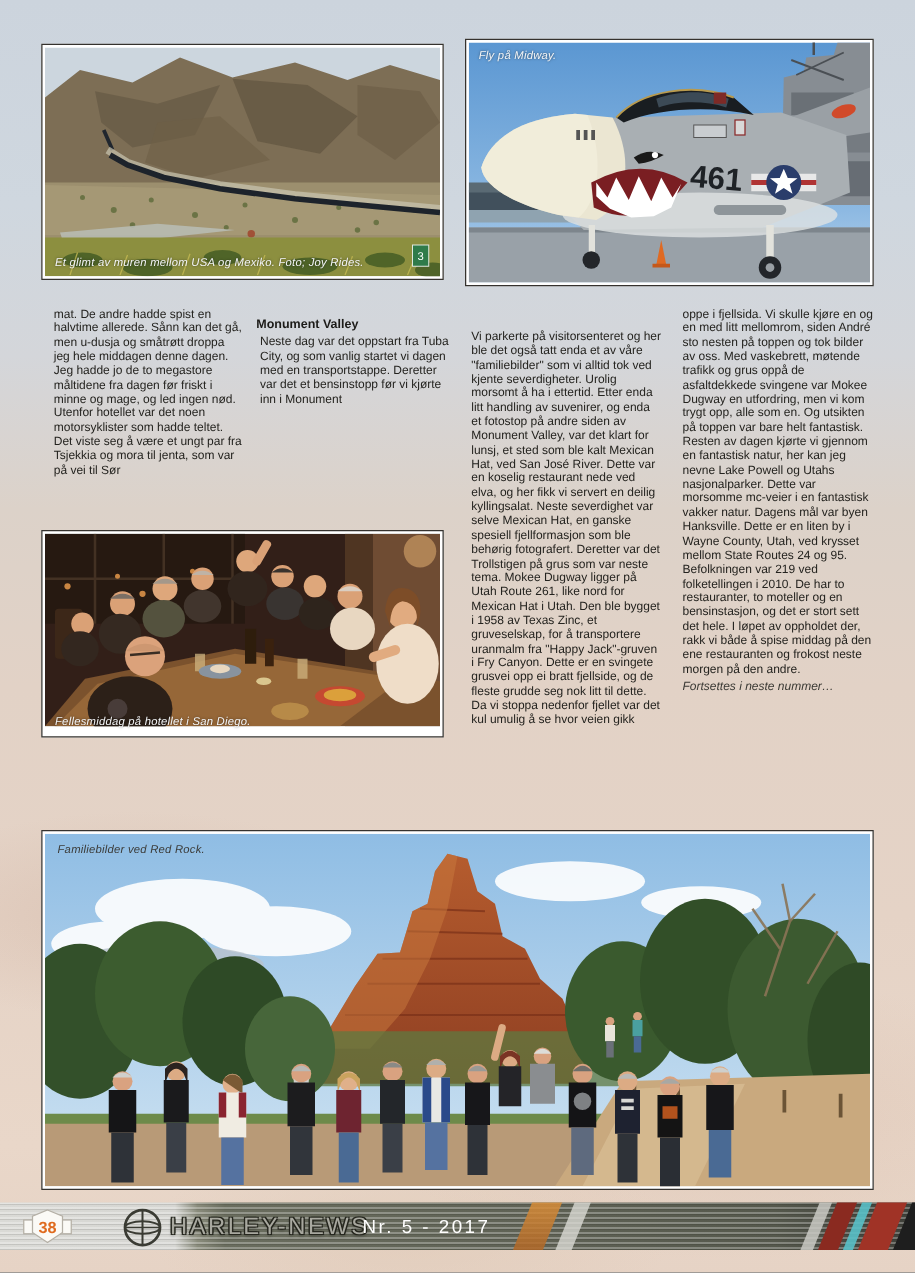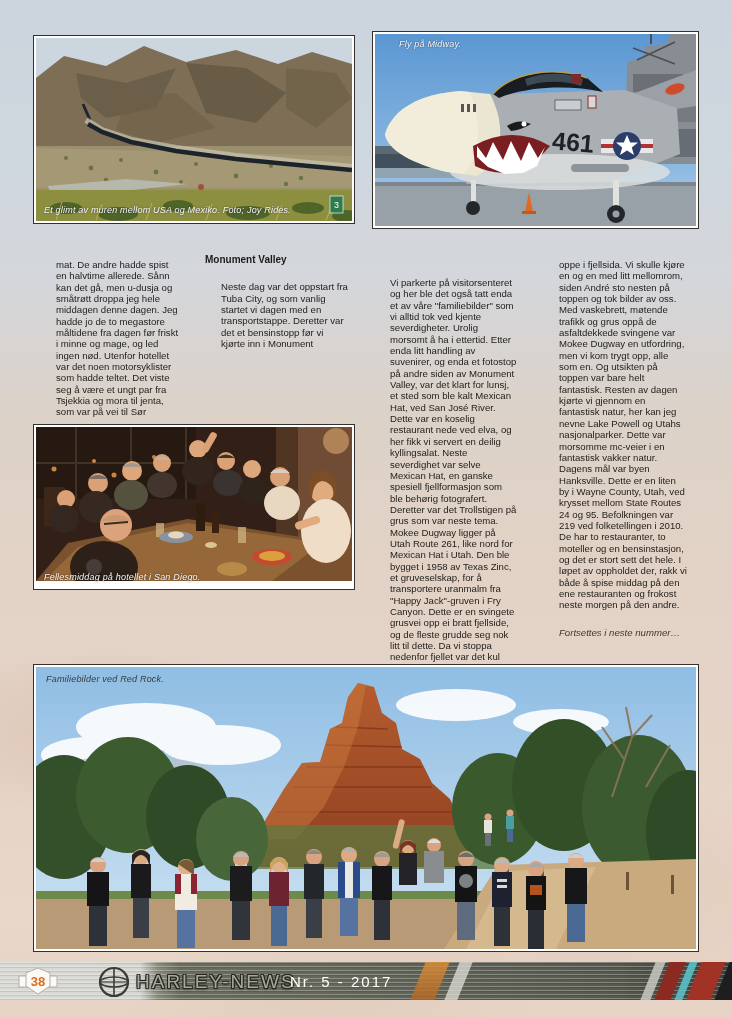--- a/index.html
+++ b/index.html
@@ -11,21 +11,21 @@
       radial-gradient(ellipse 420px 160px at 80% 88%, rgba(205,170,150,.25), transparent 70%),
       radial-gradient(ellipse 300px 110px at 45% 97%, rgba(222,200,180,.5), transparent 70%),
       linear-gradient(180deg,#ccd4dd 0%,#cfd7df 16%,#d4d6da 28%,#dcd2c9 40%,#e2d2c6 54%,#e5d3c6 72%,#e9d7c9 90%,#e6d3c5 100%);
   }
   .photo{position:absolute;background:#fff;border:1px solid #35322e;padding:2px;box-sizing:border-box;}
   .photo svg{display:block;}
   .cap{position:absolute;font-style:italic;font-size:9px;line-height:10px;color:#f4f6f8;
        text-shadow:0 0 2px rgba(0,0,0,.55);letter-spacing:.2px;}
   .cap.dark{color:#3b3b38;text-shadow:none;}
   .col{position:absolute;font-size:9.6px;line-height:11.35px;color:#24231f;}
-  .col p{margin:16px;}
+  .col p{margin:3px;}
   .col h3{margin:11px 0 0 0;font-size:10px;line-height:11.35px;color:#1c1b18;}
   .closing{font-style:italic;margin-top:14px;color:#3a3934;}
   
   #footer{position:absolute;left:0;top:962px;width:732px;height:38px;overflow:hidden;
     background:linear-gradient(90deg,#dadad6 0px,#d6d6d2 140px,#8a8c7c 158px,#6a6d5e 180px,#5f6255 420px,#55584c 620px,#4a4c43 665px,#3f4039 732px);}
   #footer .stripes{position:absolute;inset:0;
     background:repeating-linear-gradient(180deg, rgba(255,255,255,.28) 0 1px, rgba(0,0,0,.10) 1px 2px, transparent 2px 4px);}
   .streak{position:absolute;top:-6px;height:50px;transform:skewX(-22deg);}
   #footer .brand{position:absolute;left:136px;top:9px;font-weight:normal;font-size:19px;letter-spacing:2px;
     color:#a8a89f;text-shadow:1px 1px 0 #26271f,-1px -1px 0 #26271f,1px -1px 0 #26271f,-1px 1px 0 #26271f,0 2px 3px rgba(0,0,0,.4);}
@@ -169,21 +169,21 @@
 
       <rect x="238" y="146" width="6" height="32" fill="#e2e2dc"></rect>
       <circle cx="241" cy="180" r="9" fill="#23262a"></circle>
         <circle cx="241" cy="180" r="3.5" fill="#9aa0a5"></circle>
       <rect x="96" y="146" width="5" height="26" fill="#e2e2dc"></rect>
       <circle cx="98" cy="174" r="7" fill="#23262a"></circle>
 
       <polygon points="150,178 158,178 154,158" fill="#e06a22"></polygon>
       <rect x="147" y="177" width="14" height="3" fill="#c4581a"></rect>
     </svg>
-    <div class="cap" style="left:10px;top:7px;margin-left:16px;">Fly på Midway.</div>
+    <div class="cap" style="left:10px;top:7px;">Fly på Midway.</div>
   </div>
 
   <div class="col" style="left:40px;top:243px;width:157px;">
     <p>mat. De andre hadde spist en halvtime allerede. Sånn kan det gå, men u-dusja og småtrøtt droppa jeg hele middagen denne dagen. Jeg hadde jo de to megastore måltidene fra dagen før friskt i minne og mage, og led ingen nød.  Utenfor hotellet var det noen motorsyklister som hadde teltet. Det viste seg å være et ungt par fra Tsjekkia og mora til jenta, som var på vei til Sør</p>
   </div>
   <div class="col" style="left:205px;top:243px;width:160px;">
     <h3>Monument Valley</h3>
     <p>Neste dag var det oppstart fra Tuba City, og som vanlig startet vi dagen med en transportstappe. Deretter var det et bensinstopp før vi kjørte inn i Monument</p>
   </div>
   <div class="col" style="left:374px;top:261px;width:159px;">

